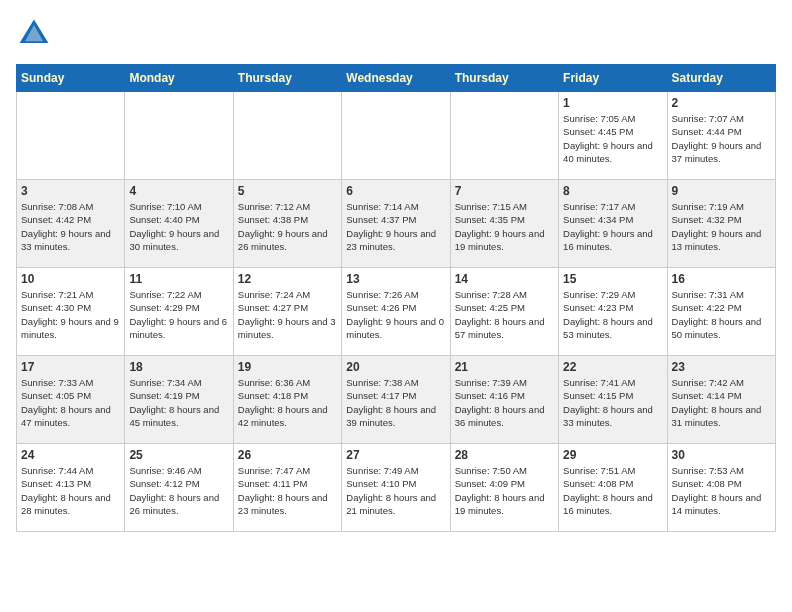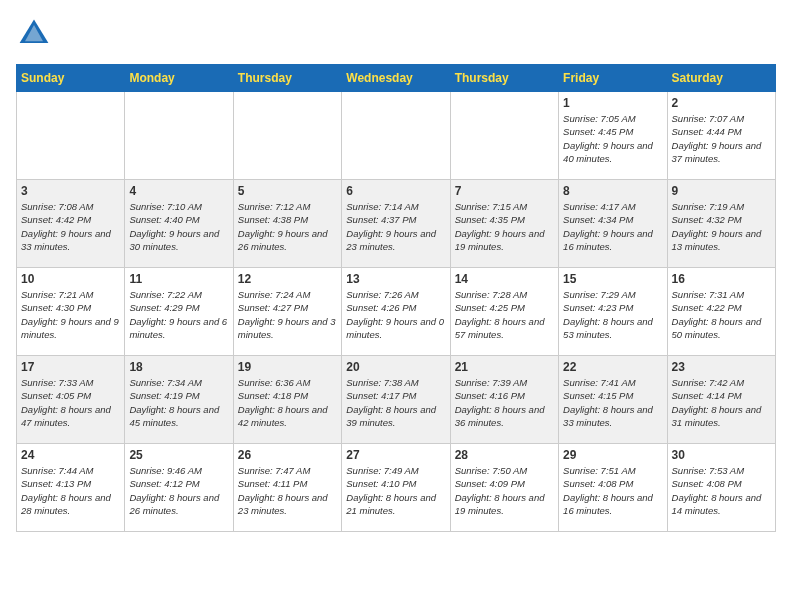--- a/index.html
+++ b/index.html
@@ -42,21 +42,21 @@
       font-size: 14px;
       color: #555;
     }
     table {
       width: 100%;
       border-collapse: collapse;
       table-layout: fixed;
     }
     thead th {
       background: #1a6bb5;
-      color: #fde047;
+      color: #fef9c3;
       font-size: 12px;
       font-weight: bold;
       padding: 6px 4px;
       text-align: left;
       border: 1px solid #1a6bb5;
     }
     tbody td {
       vertical-align: top;
       border: 1px solid #ccc;
       padding: 4px;
@@ -71,21 +71,20 @@
     .day-num {
       font-size: 12px;
       font-weight: bold;
       display: block;
       margin-bottom: 2px;
     }
     .day-info {
       font-size: 9.5px;
       line-height: 1.4;
       color: #333;
-      font-style: italic;
     }
     .empty { background: #fff !important; }
   </style>
 </head>
 <body>
 
 <div class="header">
   <div class="logo">
     <svg class="logo-icon" viewBox="0 0 40 40">
       <polygon points="20,4 36,30 4,30" fill="#1a6bb5"></polygon>
@@ -167,21 +166,21 @@
         </td>
         <td>
           <span class="day-num">7</span>
           <div class="day-info">Sunrise: 7:15 AM
 Sunset: 4:35 PM
 Daylight: 9 hours
 and 19 minutes.</div>
         </td>
         <td>
           <span class="day-num">8</span>
-          <div class="day-info">Sunrise: 4:17 AM
+          <div class="day-info">Sunrise: 7:17 AM
 Sunset: 4:34 PM
 Daylight: 9 hours
 and 16 minutes.</div>
         </td>
         <td>
           <span class="day-num">9</span>
           <div class="day-info">Sunrise: 7:19 AM
 Sunset: 4:32 PM
 Daylight: 9 hours
 and 13 minutes.</div>

